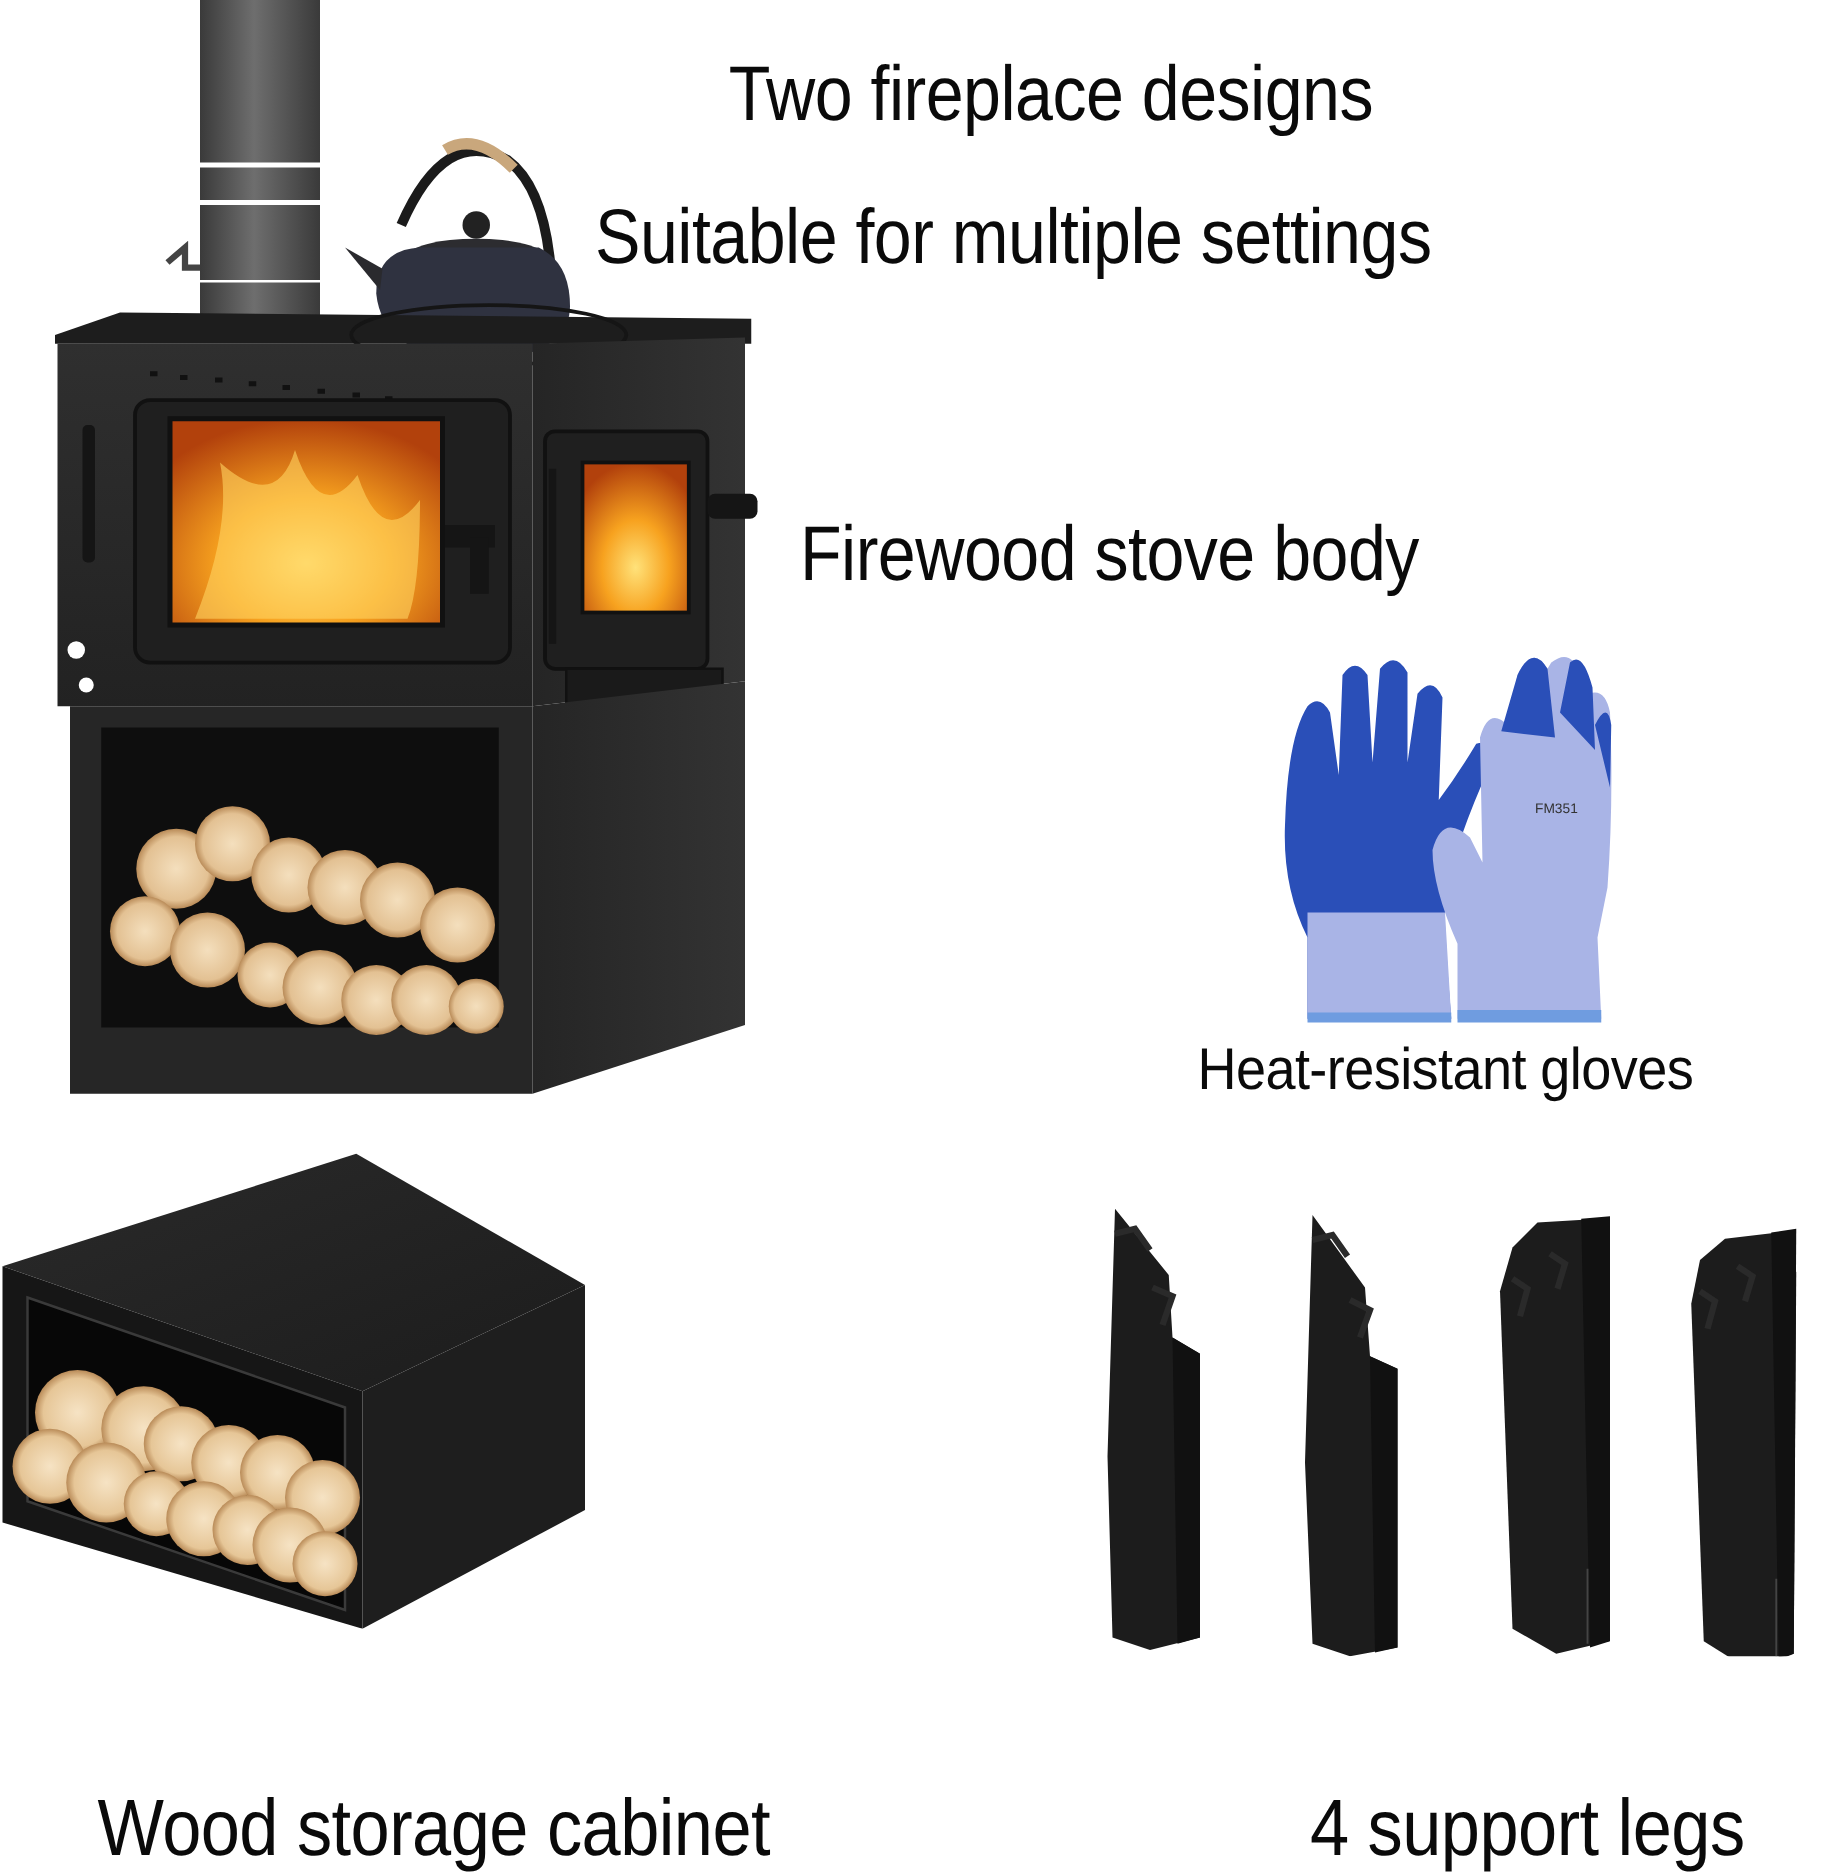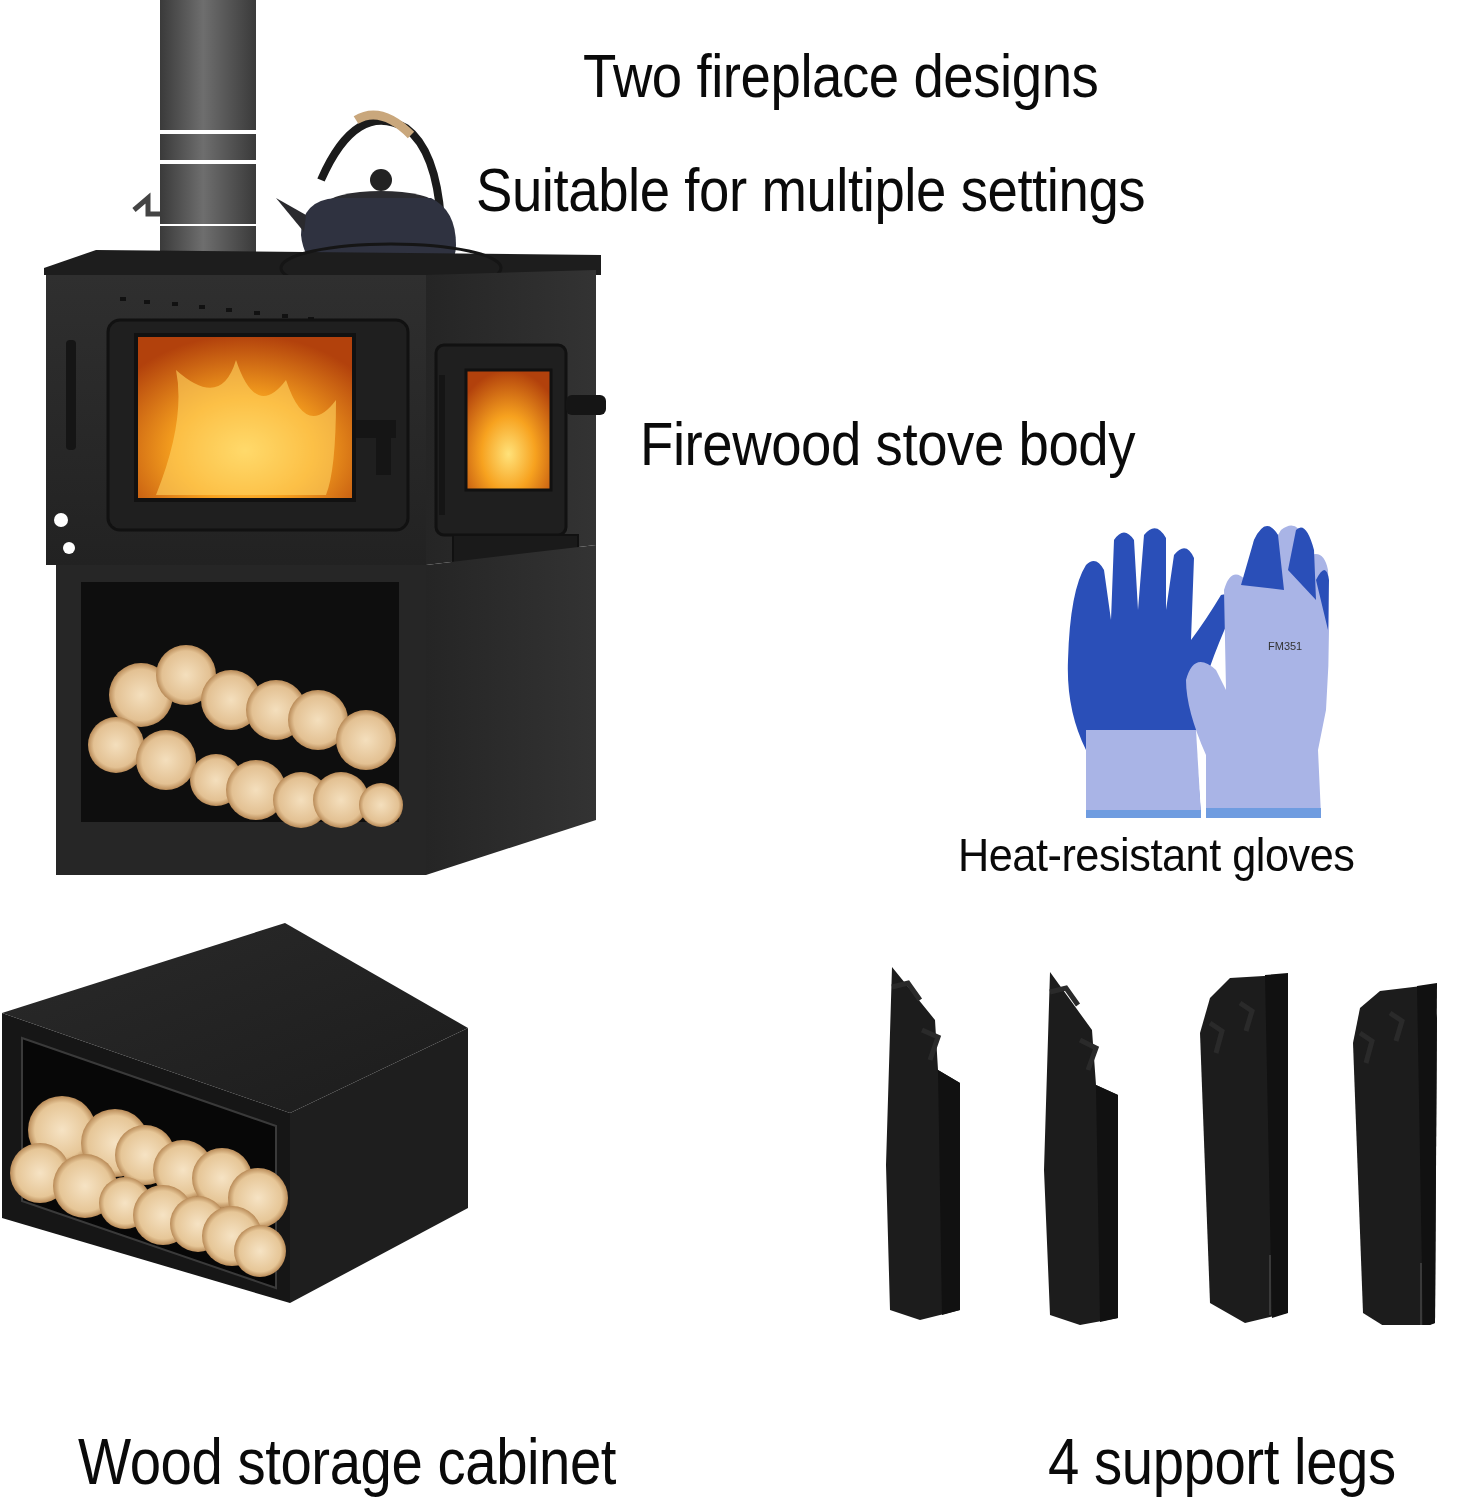--- a/index.html
+++ b/index.html
@@ -125,21 +125,21 @@
       <circle cx="180" cy="780" r="26" fill="url(#log)"></circle>
       <circle cx="220" cy="790" r="30" fill="url(#log)"></circle>
       <circle cx="265" cy="800" r="28" fill="url(#log)"></circle>
       <circle cx="305" cy="800" r="28" fill="url(#log)"></circle>
       <circle cx="345" cy="805" r="22" fill="url(#log)"></circle>
     </g>
   </svg>
 </div>
 <div class="label lbl-stove">Firewood stove body</div>
 
-<div class="art" style="left:1056px; top:510px; width:285px; height:310px;">
+<div class="art" style="left:1016px; top:510px; width:285px; height:310px;">
   <svg width="285" height="310" viewBox="0 0 285 310">
 
     <path d="M30 305 L30 240 Q10 200 12 150 Q14 80 30 55 Q40 45 48 60 L55 110 L58 30 Q68 15 78 30 L82 100 L88 25 Q100 10 110 28 L110 100 L118 45 Q130 30 138 48 L135 130 Q150 110 165 85 Q180 80 175 105 Q150 160 140 205 L140 240 L145 305 Z" fill="#2a4fb8"></path>
     <path d="M30 220 L140 220 L145 305 L30 305 Z" fill="#a9b4e6"></path>
     <path d="M30 300 L145 300 L145 308 L30 308 Z" fill="#6f9ce0"></path>
 
     <path d="M150 305 L150 245 Q130 200 130 170 Q138 140 160 160 L170 180 L168 80 Q175 55 190 70 L198 30 Q210 5 222 25 L225 20 Q240 8 248 28 L255 45 Q268 40 272 60 Q275 130 270 200 L262 240 L265 305 Z" fill="#a9b4e6"></path>
     <path d="M185 75 L198 30 Q210 5 222 25 L228 80 Z M232 60 L240 20 Q250 10 258 40 L260 90 Z M260 70 Q270 50 273 70 L272 120 Z" fill="#2a4fb8"></path>
     <path d="M150 298 L265 298 L265 308 L150 308 Z" fill="#6f9ce0"></path>
     <text x="212" y="140" font-size="11" fill="#333" font-family="Liberation Sans, sans-serif">FM351</text>

